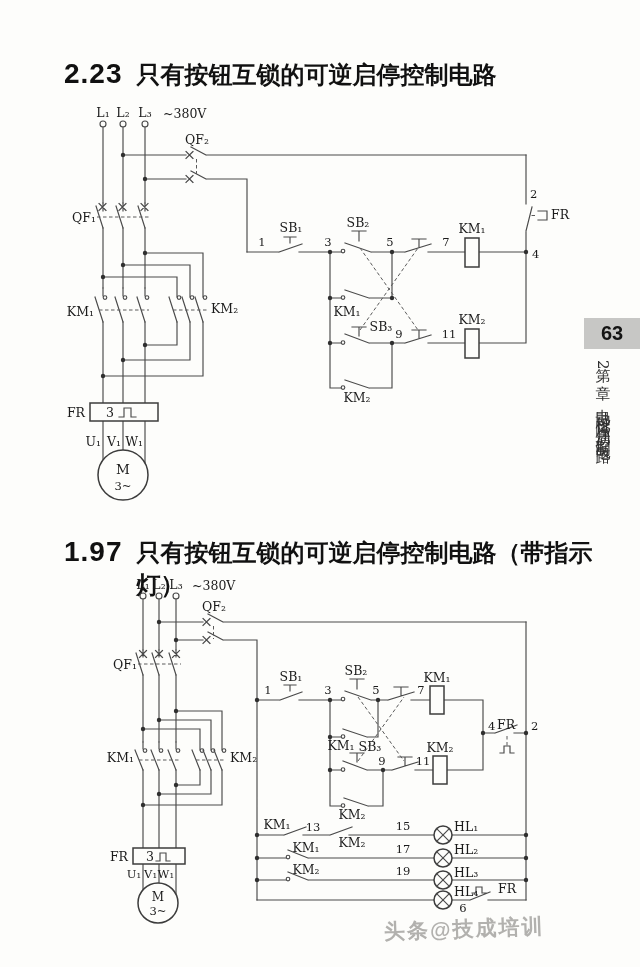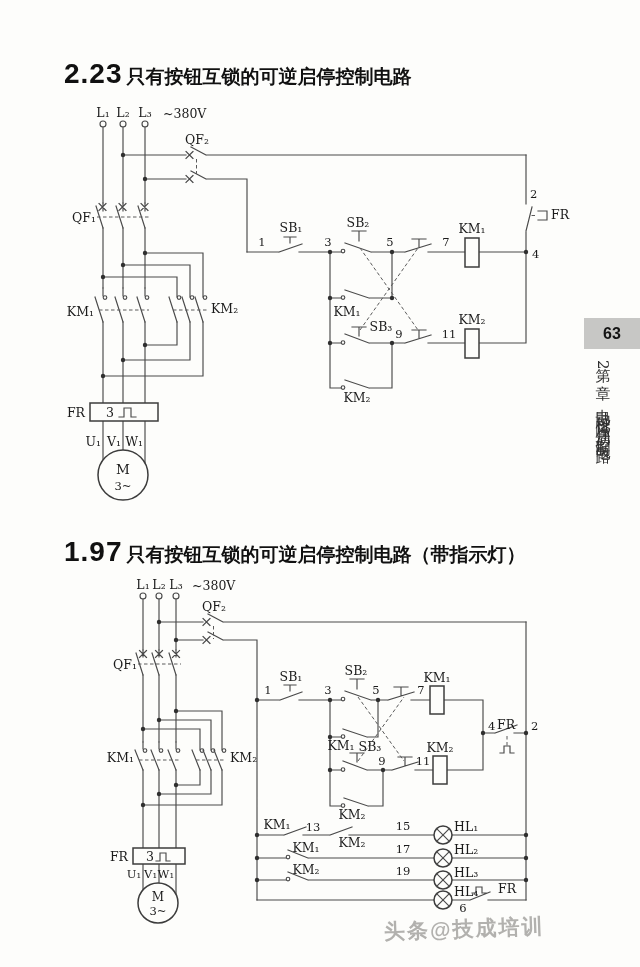--- a/index.html
+++ b/index.html
@@ -1,22 +1,22 @@
 <!DOCTYPE html>
 <html><head>
 <meta charset="utf-8">
 <style>
   html,body{margin:0;padding:0;}
   body{width:640px;height:967px;background:#fdfdfb;position:relative;overflow:hidden;
        font-family:"Liberation Sans","DejaVu Sans",sans-serif;}
-  .sec-head{position:absolute;display:flex;align-items:baseline;gap:4px;color:#111;}
+  .sec-head{position:absolute;display:flex;align-items:baseline;gap:14px;color:#111;}
   .sec-num{font-size:28px;font-weight:700;letter-spacing:1px;}
-  .sec-title{font-size:19px;font-weight:700;}
+  .sec-title{font-size:24px;font-weight:700;}
   .pageno{position:absolute;left:584px;top:318px;width:56px;height:31px;background:#c7c7c5;
-          color:#141414;font-size:16px;font-weight:700;text-align:center;line-height:31px;}
+          color:#141414;font-size:20px;font-weight:700;text-align:center;line-height:31px;}
   .chapter{position:absolute;left:593px;top:356px;height:290px;writing-mode:vertical-rl;
            color:#2e2e2e;font-size:15px;letter-spacing:4px;font-family:"DejaVu Serif","Liberation Serif",serif;}
   .watermark{position:absolute;left:384px;top:915px;font-size:21px;font-weight:700;
              color:#b2b1ae;transform:rotate(-2deg);letter-spacing:2px;}
   svg{position:absolute;left:0;top:0;}
   .w{stroke:#4a4a4a;stroke-width:1.15;fill:none;stroke-linecap:square;}
   .wb{stroke:#3c3c3c;stroke-width:1.5;fill:#fdfdfb;}
   .dash{stroke:#5a5a5a;stroke-width:1;fill:none;stroke-dasharray:3.5,2.5;}
   .dot{fill:#2f2f2f;stroke:none;}
   .t{font-family:"DejaVu Serif","DejaVu Sans",serif;fill:#1b1b1b;font-size:12.5px;text-anchor:middle;}

